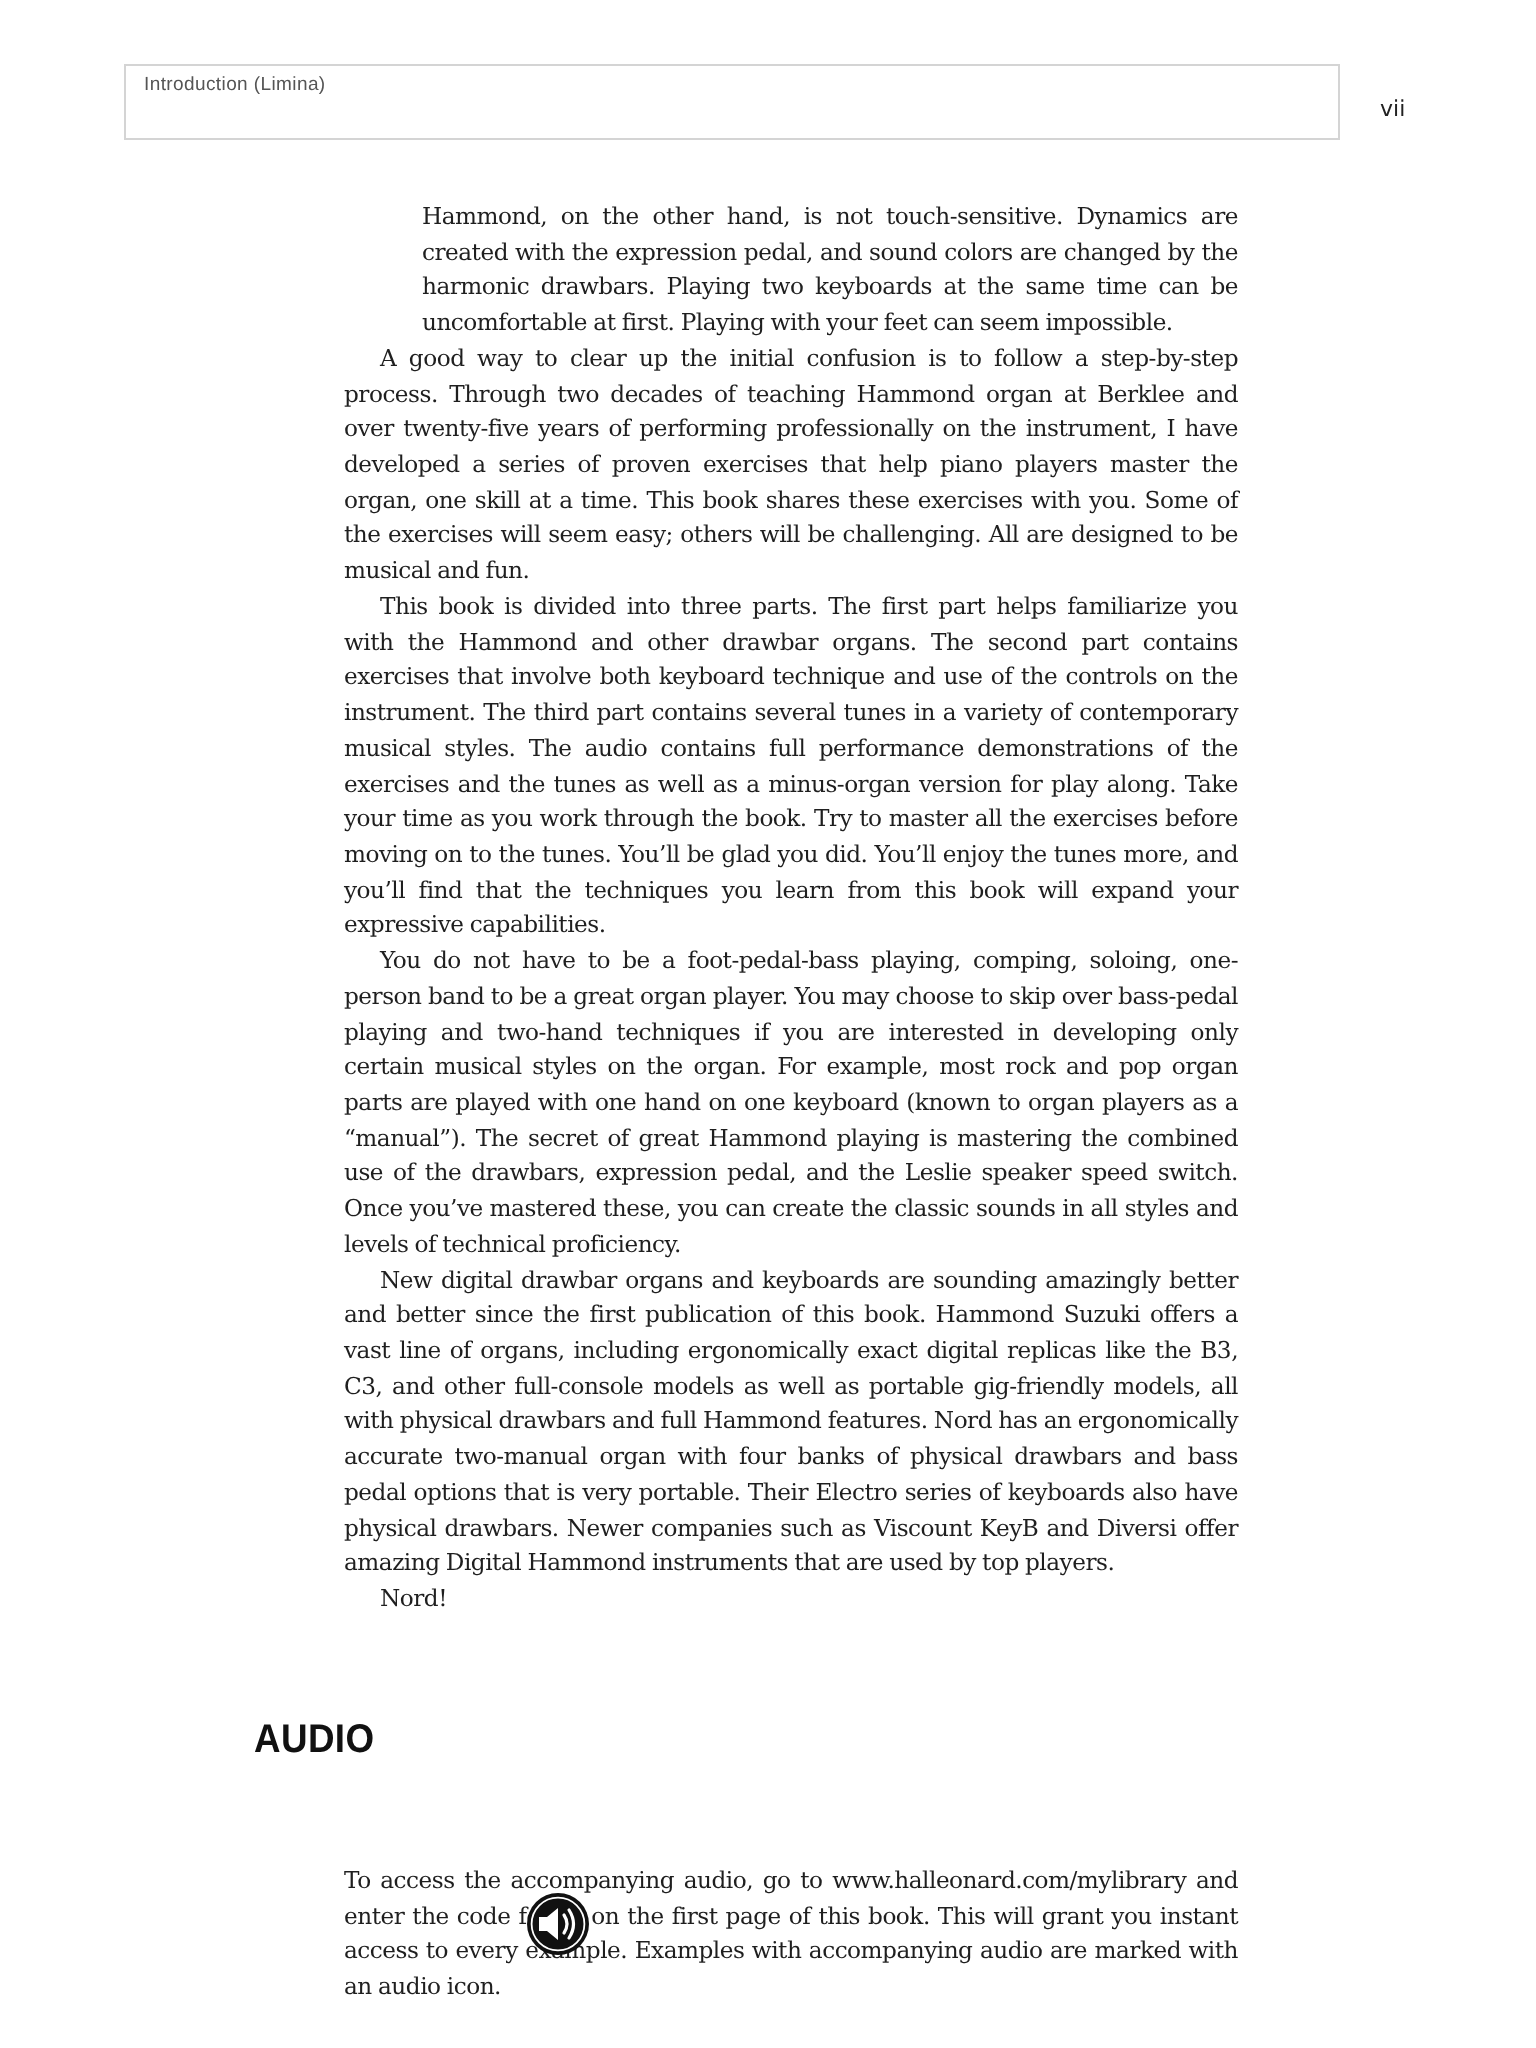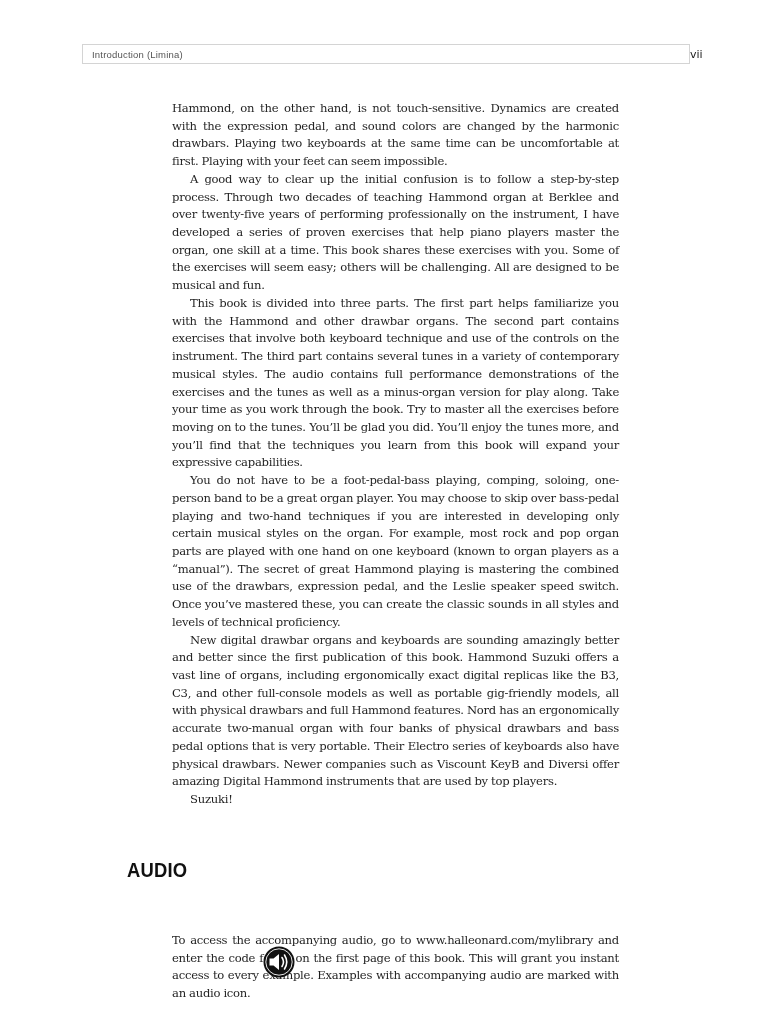--- a/index.html
+++ b/index.html
@@ -10,26 +10,25 @@
     body {
       width: 768px;
       height: 1024px;
       position: relative;
       overflow: hidden;
       color: #1e1e1e;
     }
     .header-box {
       position: absolute;
       left: 62px;
-      top: 44px;
+      top: 32px;
       width: 608px;
-      height: 20px;
+      height: 38px;
       border: 1px solid #d4d4d4;
       box-sizing: border-box;
-      margin-left: 20px;
     }
     .header-title {
       position: absolute;
       left: 9px;
       top: 4px;
       font-family: "Liberation Sans", sans-serif;
       font-size: 9.5px;
       color: #555555;
       letter-spacing: 0.2px;
     }
@@ -54,20 +53,21 @@
       text-align: justify;
       letter-spacing: -0.25px;
       word-spacing: -0.3px;
     }
     .body-text p {
       margin: 0;
       text-indent: 18px;
     }
     .body-text p.first {
       text-indent: 0;
+      margin-left: 39px;
     }
     .section-heading {
       position: absolute;
       left: 127px;
       top: 859px;
       font-family: "Liberation Sans", sans-serif;
       font-weight: bold;
       font-size: 20px;
       transform: scaleX(0.92);
       transform-origin: left top;
@@ -105,21 +105,21 @@
   <span class="header-title">Introduction  (Limina)</span>
 </div>
 <div class="page-number">vii</div>
 
 <div class="body-text">
   <p class="first">Hammond, on the other hand, is not touch-sensitive. Dynamics are created with the expression pedal, and sound colors are changed by the harmonic drawbars. Playing two keyboards at the same time can be uncomfortable at first. Playing with your feet can seem impossible.</p>
   <p>A good way to clear up the initial confusion is to follow a step-by-step process. Through two decades of teaching Hammond organ at Berklee and over twenty-five years of performing professionally on the instrument, I have developed a series of proven exercises that help piano players master the organ, one skill at a time. This book shares these exercises with you. Some of the exercises will seem easy; others will be challenging. All are designed to be musical and fun.</p>
   <p>This book is divided into three parts. The first part helps familiarize you with the Hammond and other drawbar organs. The second part contains exercises that involve both keyboard technique and use of the controls on the instrument. The third part contains several tunes in a variety of contemporary musical styles. The audio contains full performance demonstrations of the exercises and the tunes as well as a minus-organ version for play along. Take your time as you work through the book. Try to master all the exercises before moving on to the tunes. You’ll be glad you did. You’ll enjoy the tunes more, and you’ll find that the techniques you learn from this book will expand your expressive capabilities.</p>
   <p>You do not have to be a foot-pedal-bass playing, comping, soloing, one-person band to be a great organ player. You may choose to skip over bass-pedal playing and two-hand techniques if you are interested in developing only certain musical styles on the organ. For example, most rock and pop organ parts are played with one hand on one keyboard (known to organ players as a “manual”). The secret of great Hammond playing is mastering the combined use of the drawbars, expression pedal, and the Leslie speaker speed switch. Once you’ve mastered these, you can create the classic sounds in all styles and levels of tech­nical proficiency.</p>
   <p>New digital drawbar organs and keyboards are sounding amazingly better and better since the first publication of this book. Hammond Suzuki offers a vast line of organs, including ergonomically exact digital replicas like the B3, C3, and other full-console models as well as portable gig-friendly models, all with phys­ical drawbars and full Hammond features. Nord has an ergonomically accurate two-manual organ with four banks of physical drawbars and bass pedal options that is very portable. Their Electro series of keyboards also have physical draw­bars. Newer companies such as Viscount KeyB and Diversi offer amazing Digital Hammond instruments that are used by top players.</p>
-  <p>Suzuki!</p>
+  <p>Nord!</p>
 </div>
 
 <div class="section-heading">AUDIO</div>
 
 <div class="audio-text">
   <p>To access the accompanying audio, go to www.halleonard.com/mylibrary and enter the code found on the first page of this book. This will grant you instant access to every example. Examples with accompanying audio are marked with an audio icon.</p>
 </div>
 
 <svg class="audio-icon" viewBox="0 0 32 32">
   <circle cx="16" cy="16" r="15.5" fill="#111111"></circle>

